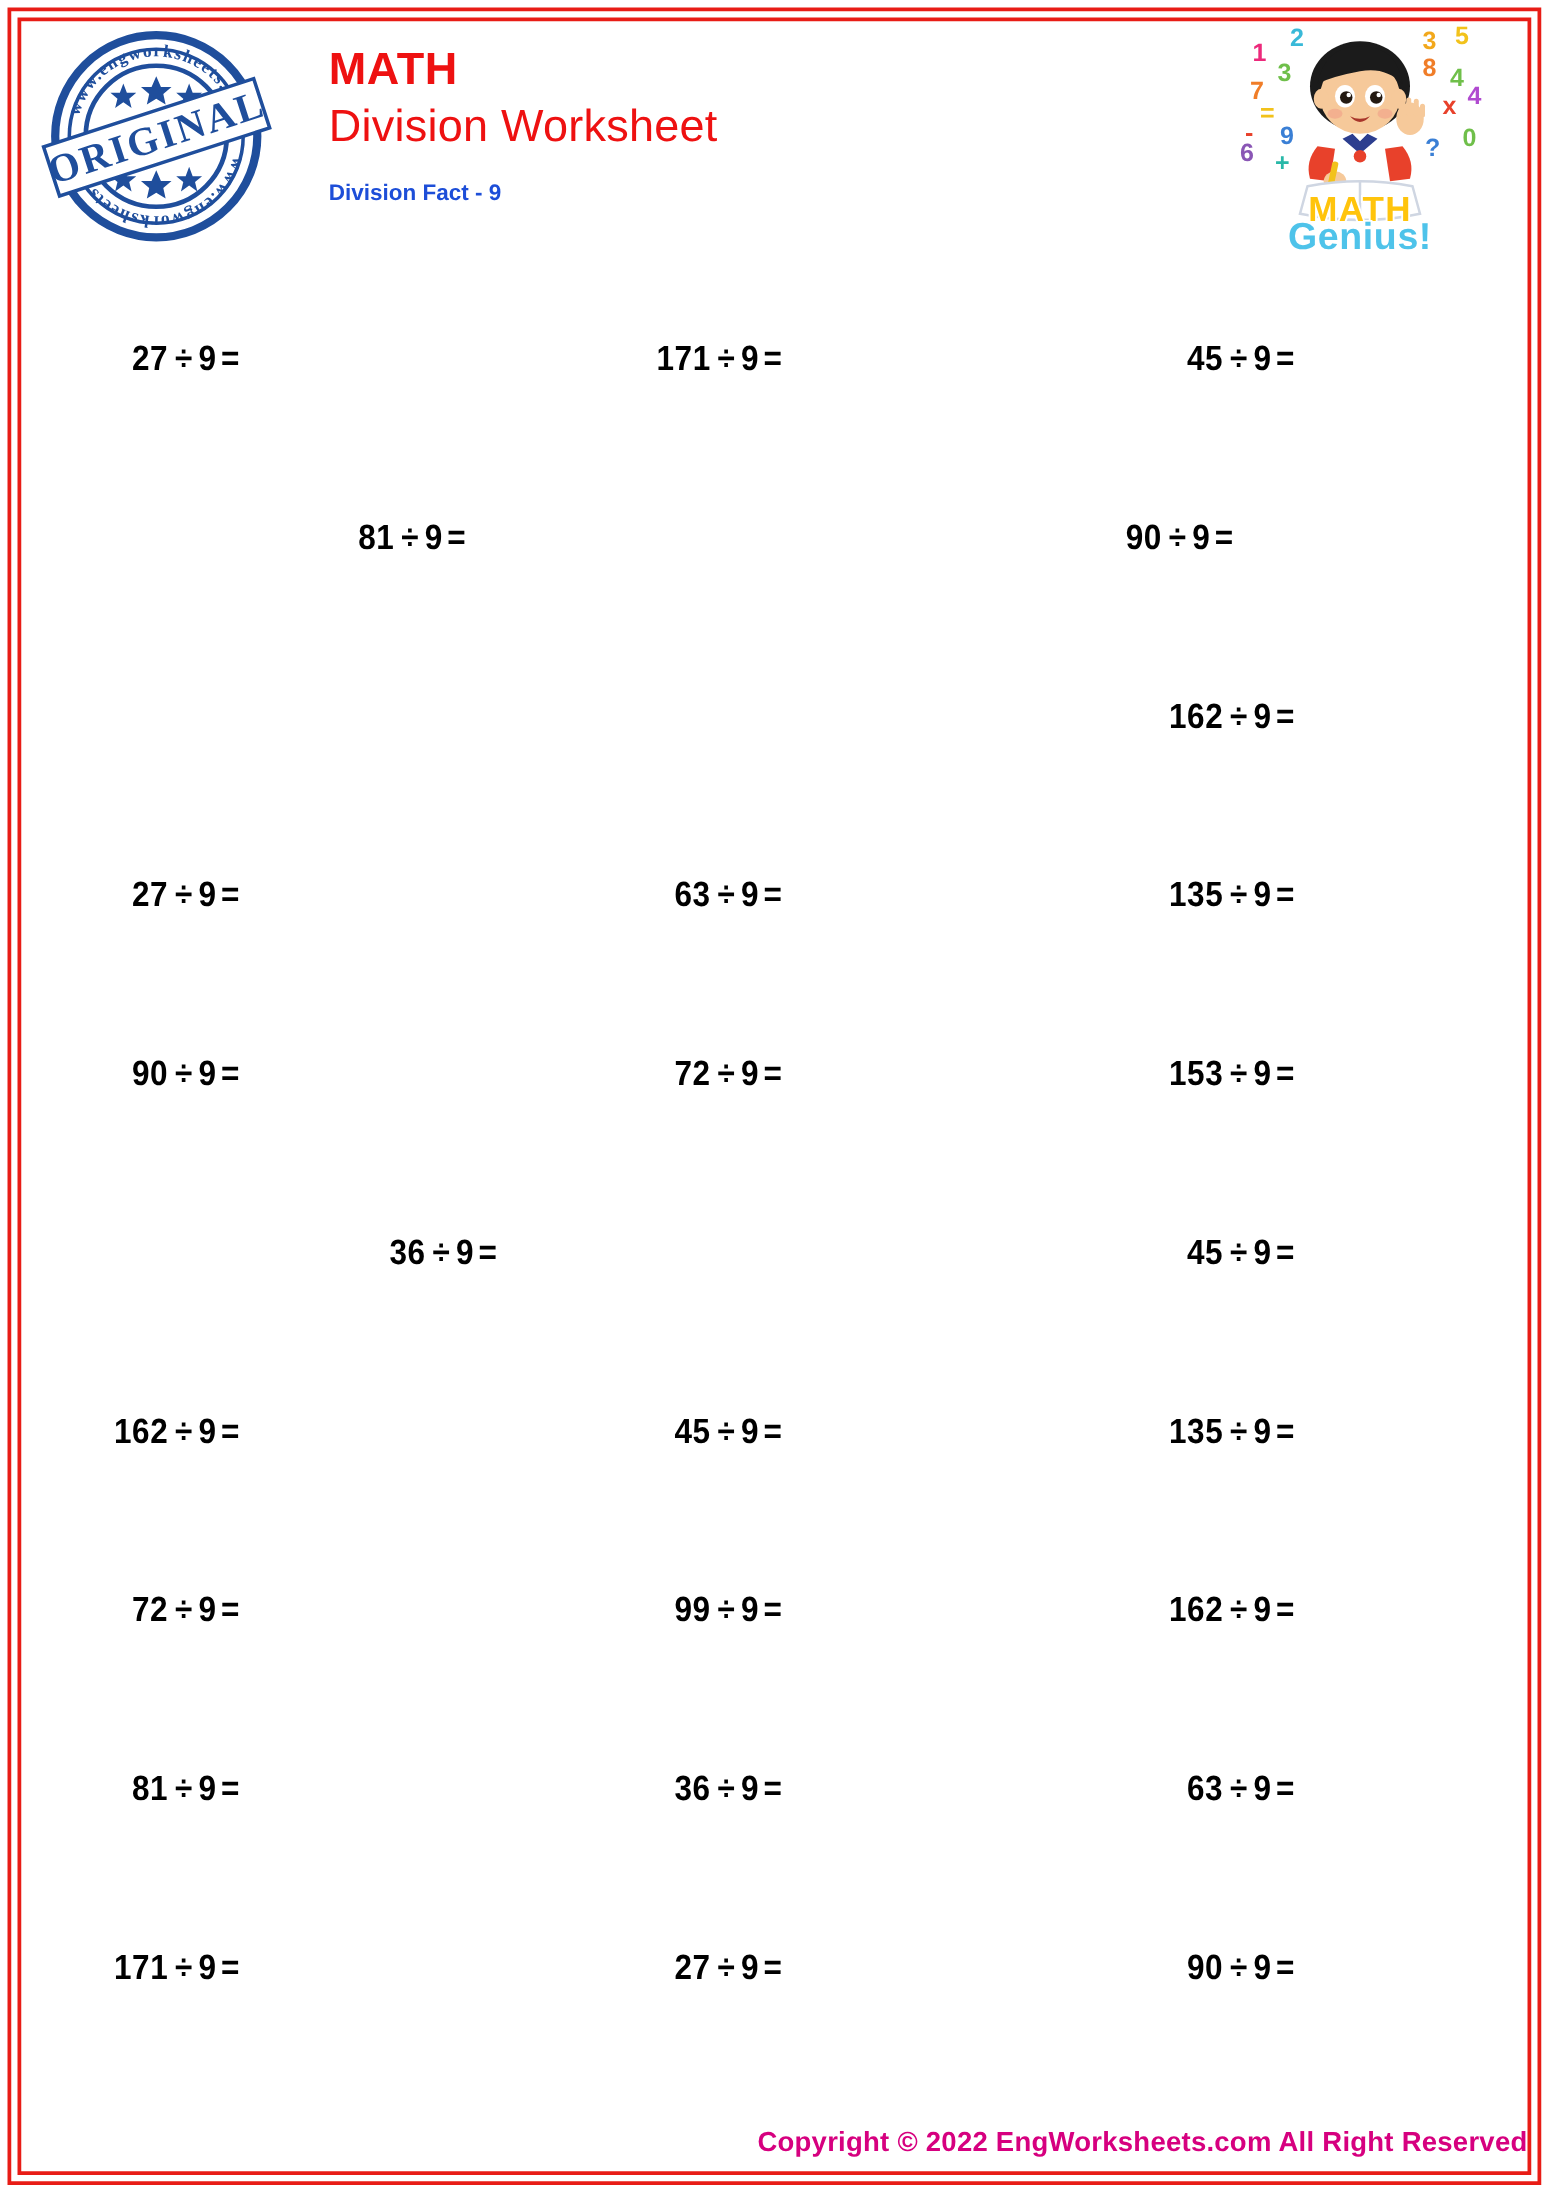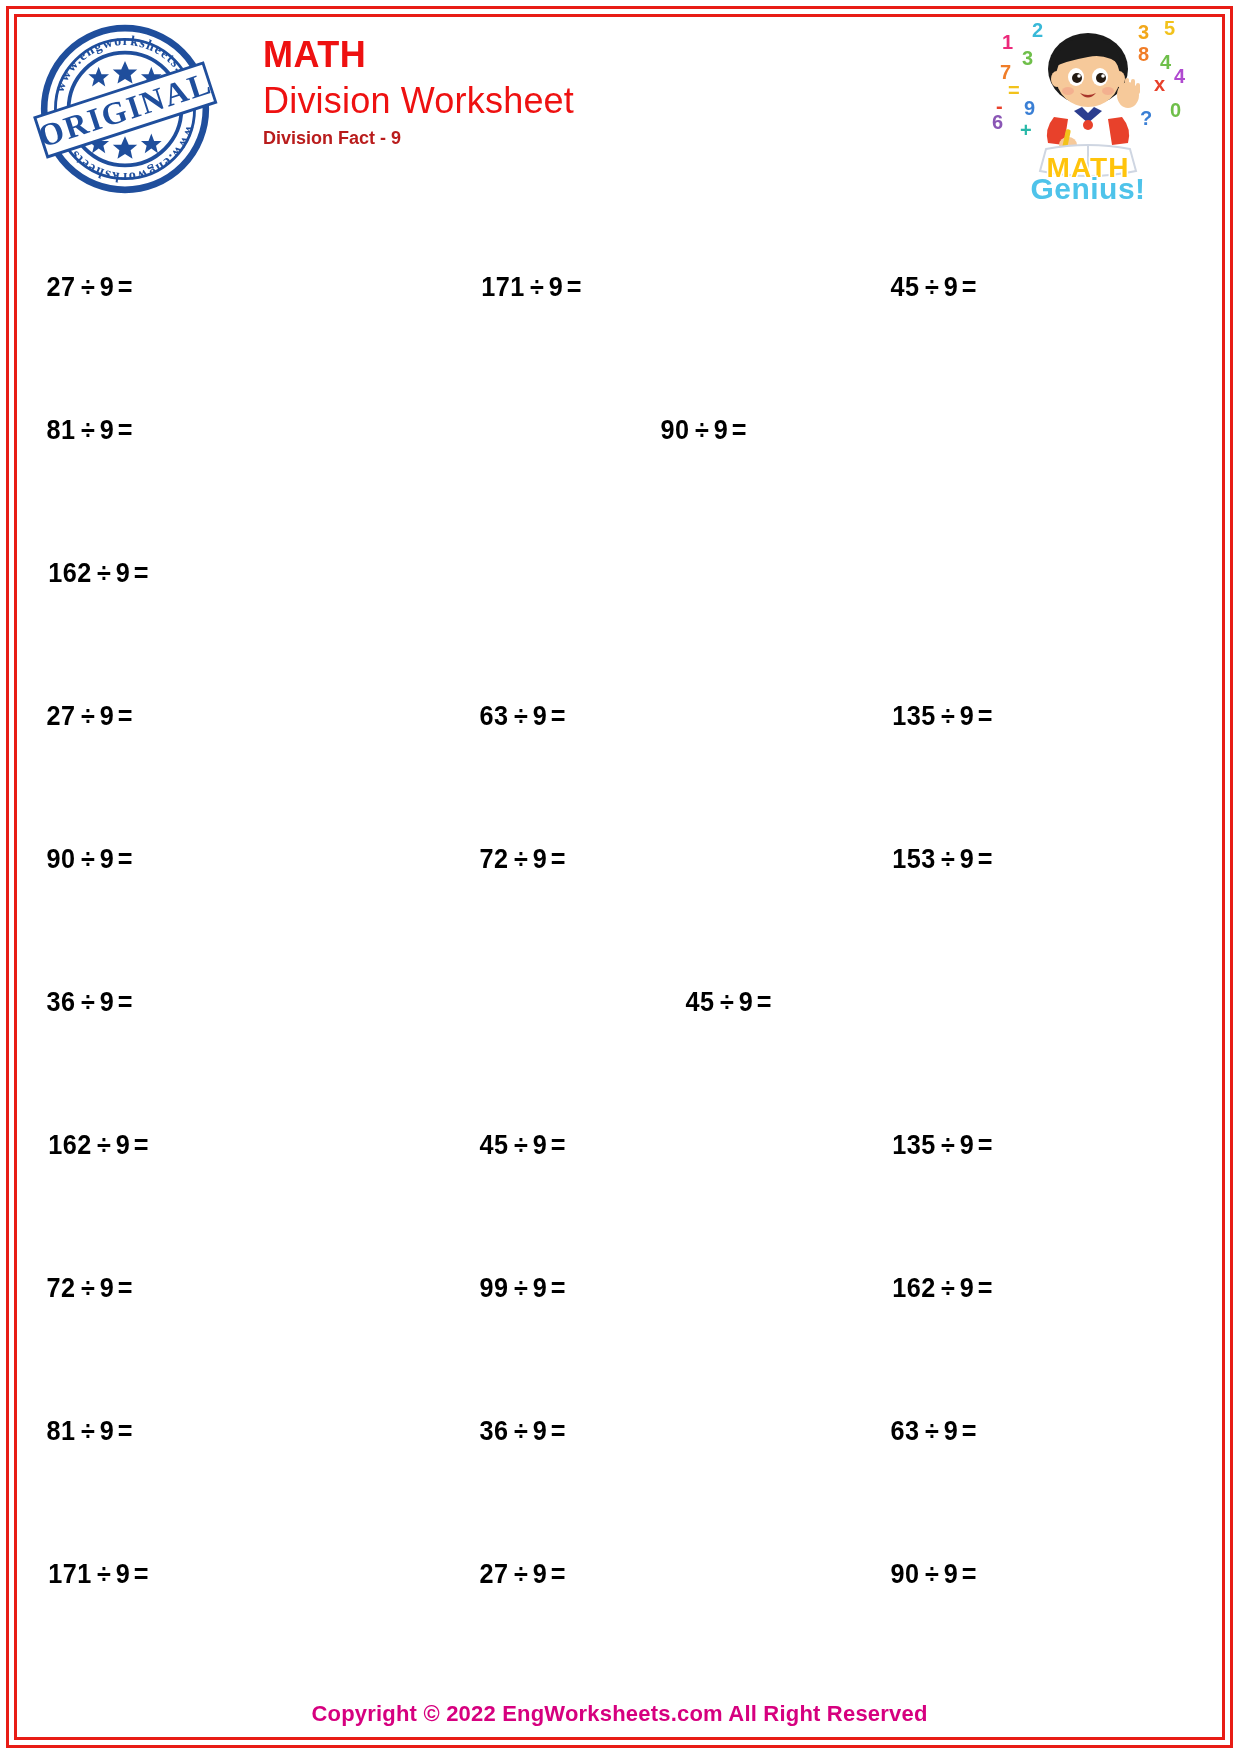--- a/index.html
+++ b/index.html
@@ -82,25 +82,25 @@
     letter-spacing: 0.5px;
   }
   .title-sub {
     color: #ee1111;
     font-size: 36px;
     font-weight: normal;
     line-height: 48px;
     letter-spacing: 0.2px;
   }
   .title-fact {
-    color: #b91c1c;
+    color: #1d4ed8;
     font-size: 18px;
     font-weight: bold;
     line-height: 26px;
-    margin-top: 0;
+    margin-top: 16px;
   }
 
   .mascot {
     position: absolute;
     right: 34px;
     top: 0px;
     width: 200px;
     height: 185px;
   }
   .mascot svg { display: block; width: 100%; height: 100%; }
@@ -116,21 +116,21 @@
     flex-direction: column;
   }
   .prow {
     flex: 1 1 0;
     display: flex;
     align-items: center;
   }
   .pcell {
     flex: 1 1 0;
     display: flex;
-    justify-content: flex-start;
+    justify-content: flex-end;
     padding-right: 0px;
     margin-left: 20px;
   }
   .pcell.c1 { padding-right: 258px; }
   .pcell.c2 { padding-right: 235px; }
   .pcell.c3 { padding-right: 186px; }
 
   .expr {
     color: #000000;
     font-family: "Liberation Sans", sans-serif;
@@ -143,21 +143,21 @@
   }
   .expr .op { margin: 0 5px 0 6px; }
   .expr .eq { margin-left: 4px; }
 
   
   .footer {
     position: absolute;
     left: 0;
     right: 0;
     bottom: 10px;
-    text-align: center;
+    text-align: right;
   }
   .copyright {
     color: #d6007f;
     font-size: 22px;
     font-weight: bold;
     letter-spacing: 0.2px;
   }
 </style>
 </head>
 <body>

